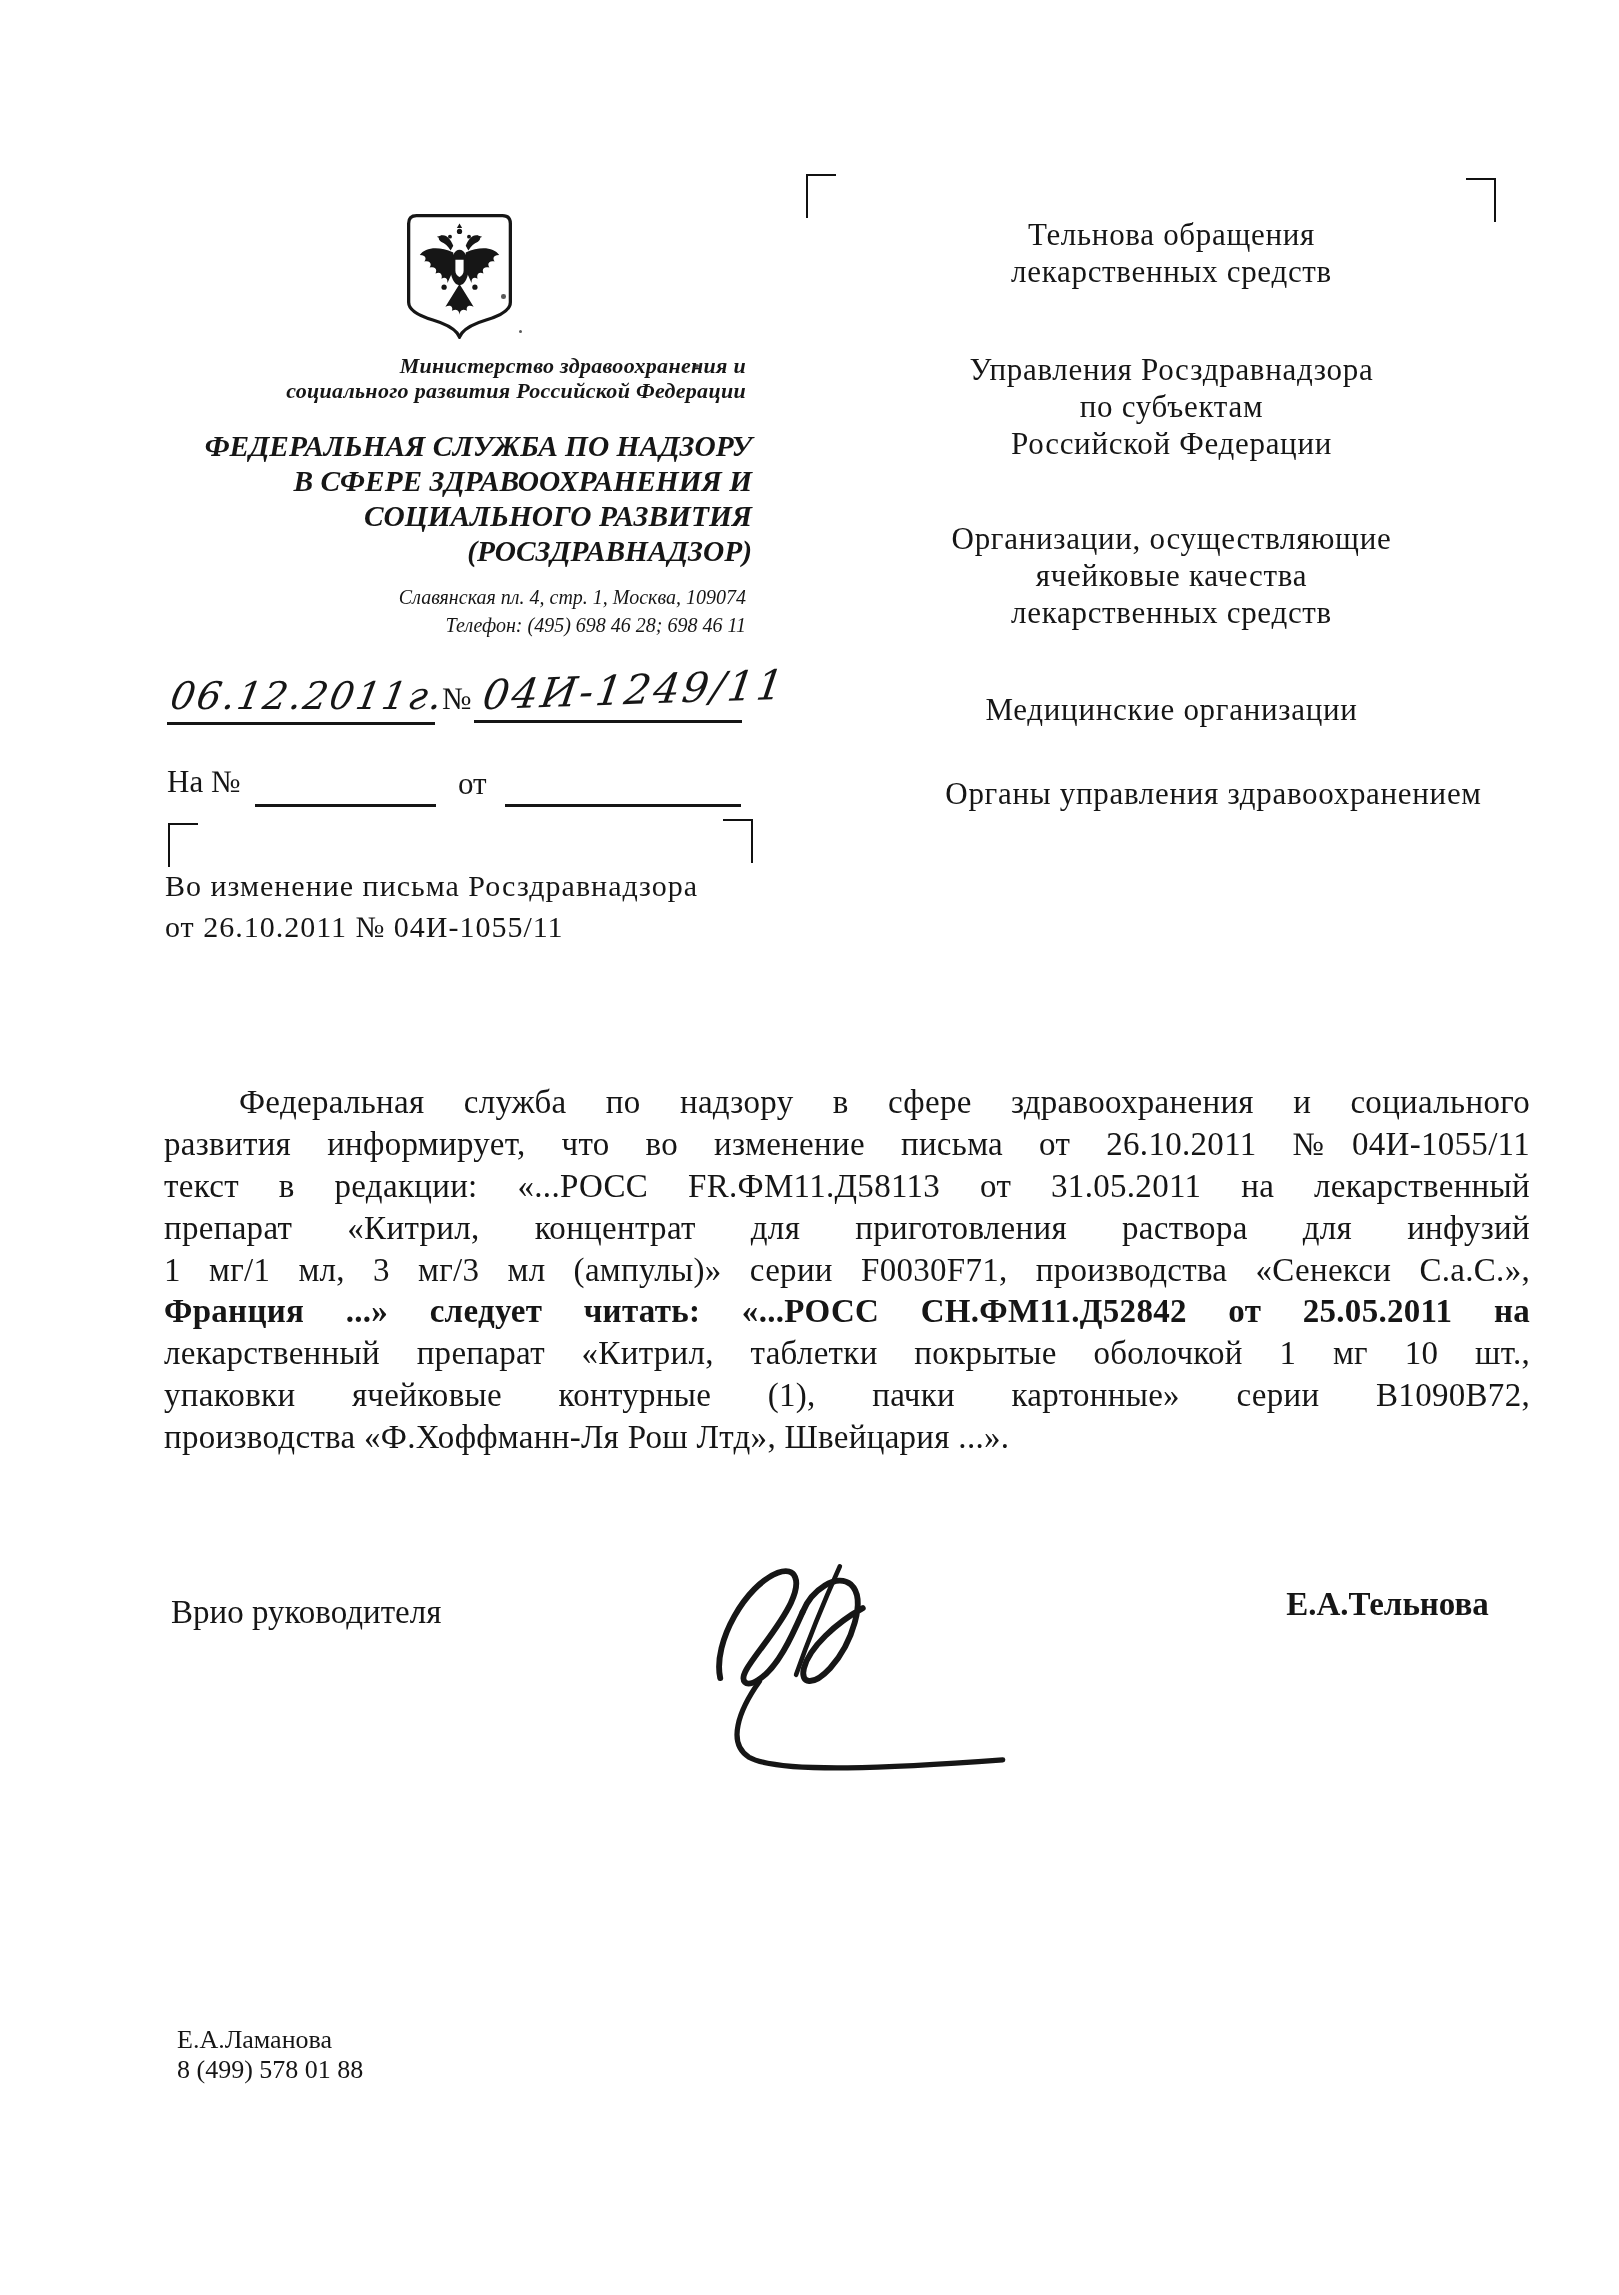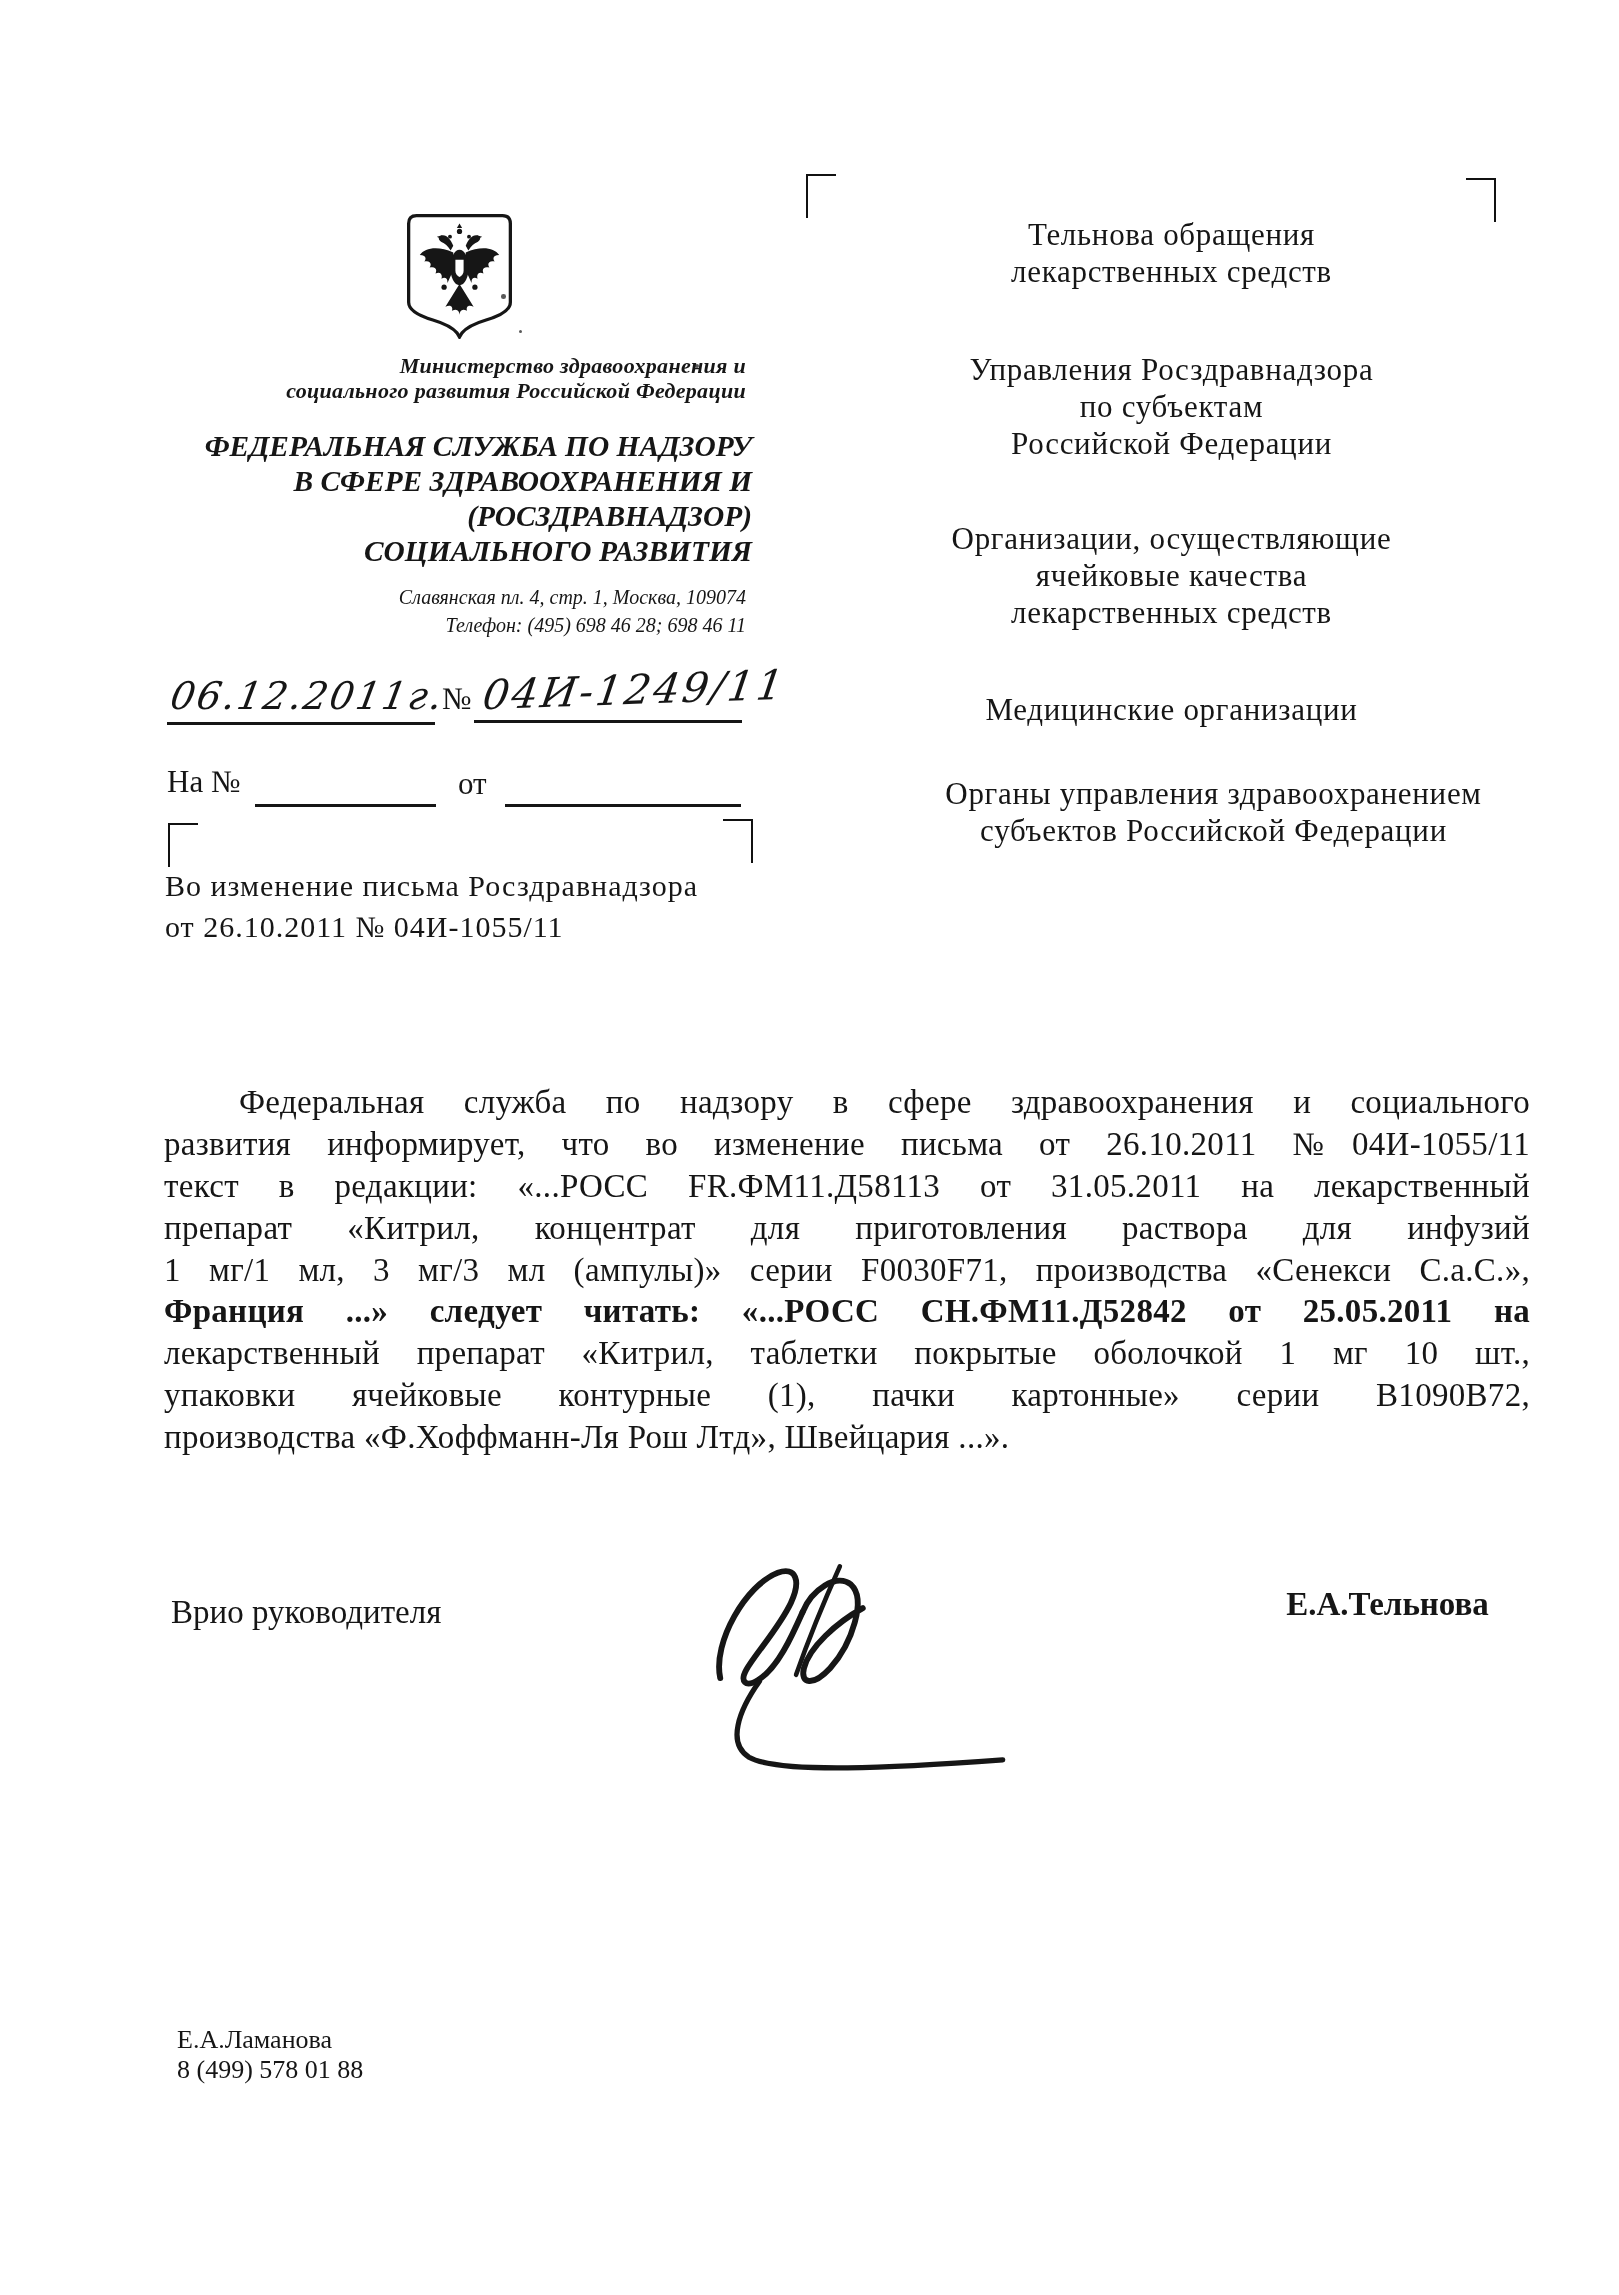--- a/index.html
+++ b/index.html
@@ -67,22 +67,22 @@
   </div>
 
   <div class="abs center ministry" style="left:164px;top:353px;width:582px;">
     <div>Министерство здравоохранения и</div>
     <div>социального развития Российской Федерации</div>
   </div>
 
   <div class="abs center service" style="left:157px;top:429px;width:595px;">
     <div>ФЕДЕРАЛЬНАЯ СЛУЖБА ПО НАДЗОРУ</div>
     <div>В СФЕРЕ ЗДРАВООХРАНЕНИЯ И</div>
+    <div>СОЦИАЛЬНОГО РАЗВИТИЯ</div>
     <div>(РОСЗДРАВНАДЗОР)</div>
-    <div>СОЦИАЛЬНОГО РАЗВИТИЯ</div>
   </div>
 
   <div class="abs center addr" style="left:164px;top:584px;width:582px;">
     <div>Славянская пл. 4, стр. 1, Москва, 109074</div>
     <div>Телефон: (495) 698 46 28; 698 46 11</div>
   </div>
 
   <div class="abs hand" style="left:171px;top:674px;font-size:38px;letter-spacing:2px;">06.12.2011г.</div>
   <div class="fill-line" style="left:167px;top:722px;width:268px;"></div>
 
@@ -117,21 +117,20 @@
   <div class="abs recip" style="left:805px;top:520px;width:733px;">
     <div>Организации, осуществляющие</div>
     <div>ячейковые качества</div>
     <div>лекарственных средств</div>
   </div>
   <div class="abs recip" style="left:805px;top:691px;width:733px;">
     <div>Медицинские организации</div>
   </div>
   <div class="abs recip" style="left:847px;top:775px;width:733px;">
     <div>Органы управления здравоохранением</div>
-    <div>субъектов Российской Федерации</div>
   </div>
 
   <div class="bline" style="top:1081px;padding-left:75px;width:1291px;">Федеральная служба по надзору в сфере здравоохранения и социального</div>
   <div class="bline" style="top:1123px;">развития информирует, что во изменение письма от 26.10.2011 №04И-1055/11</div>
   <div class="bline" style="top:1165px;">текст в редакции: «...РОСС FR.ФМ11.Д58113 от 31.05.2011 на лекарственный</div>
   <div class="bline" style="top:1207px;">препарат «Китрил, концентрат для приготовления раствора для инфузий</div>
   <div class="bline" style="top:1249px;">1 мг/1 мл, 3 мг/3 мл (ампулы)» серии F0030F71, производства «Сенекси С.а.С.»,</div>
   <div class="bline" style="top:1290px;font-weight:bold;">Франция ...» следует читать: «...РОСС СН.ФМ11.Д52842 от 25.05.2011 на</div>
   <div class="bline" style="top:1332px;">лекарственный препарат «Китрил, таблетки покрытые оболочкой 1 мг 10 шт.,</div>
   <div class="bline" style="top:1374px;">упаковки ячейковые контурные (1), пачки картонные» серии В1090В72,</div>

